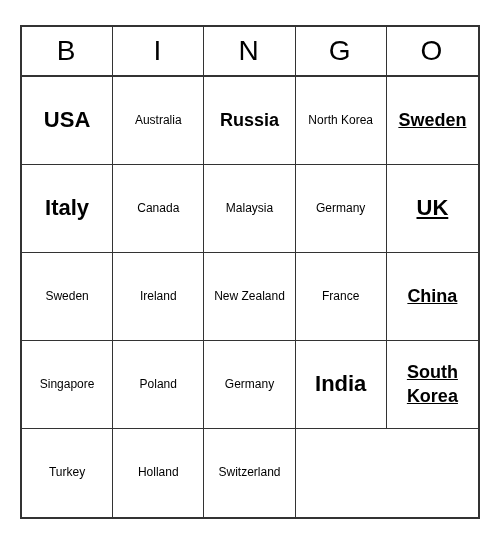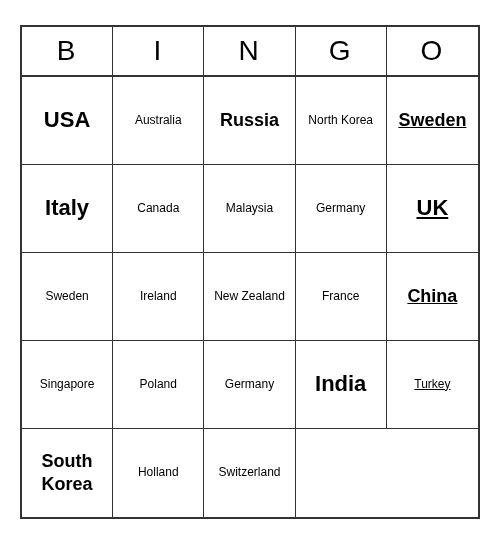--- a/index.html
+++ b/index.html
@@ -92,18 +92,18 @@
       <div class="bingo-cell large">UK</div>
       <div class="bingo-cell normal">Sweden</div>
       <div class="bingo-cell normal">Ireland</div>
       <div class="bingo-cell normal">New Zealand</div>
       <div class="bingo-cell normal">France</div>
       <div class="bingo-cell medium">China</div>
       <div class="bingo-cell normal">Singapore</div>
       <div class="bingo-cell normal">Poland</div>
       <div class="bingo-cell normal">Germany</div>
       <div class="bingo-cell large">India</div>
+      <div class="bingo-cell medium">South Korea</div>
       <div class="bingo-cell normal">Turkey</div>
-      <div class="bingo-cell medium">South Korea</div>
       <div class="bingo-cell normal">Holland</div>
       <div class="bingo-cell normal">Switzerland</div>
     </div>
 </div>
 
 </body></html>

